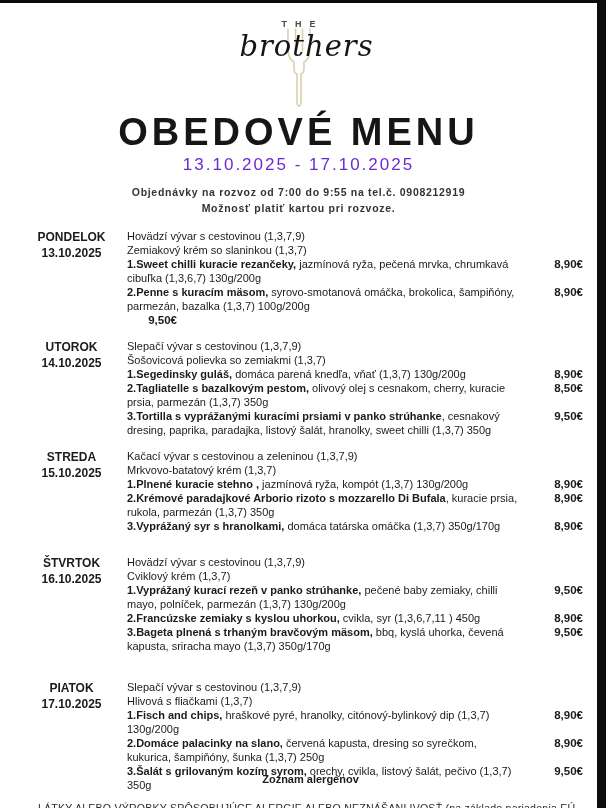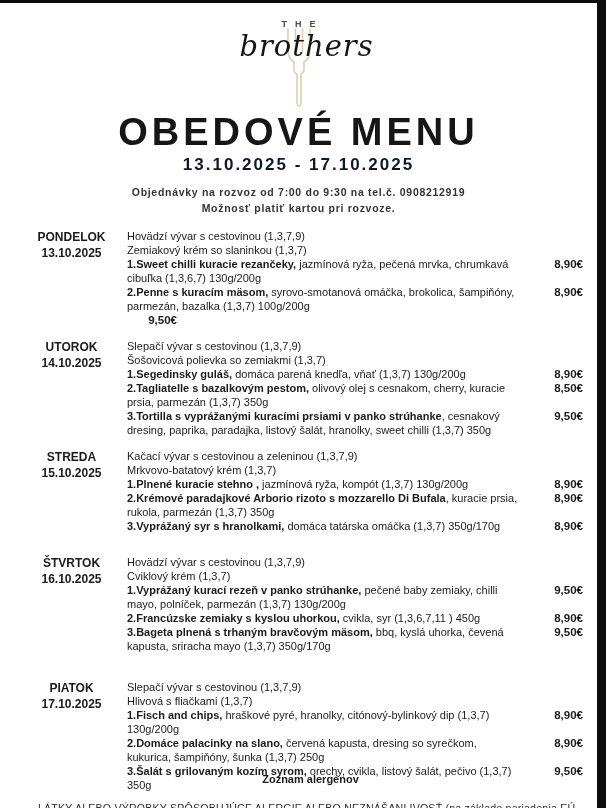--- a/index.html
+++ b/index.html
@@ -29,21 +29,21 @@
   .logo-script{
     position:absolute;top:18px;left:8px;width:100%;
     font-family:"DejaVu Serif", serif;font-style:italic;
     font-size:29px;color:#151515;letter-spacing:1px;
   }
   .title{
     font-size:38px;font-weight:700;letter-spacing:4px;
     color:#161616;line-height:1.02;margin-top:2px;
   }
   .date-range{
-    font-size:17px;font-weight:700;letter-spacing:2px;color:#0f172a;margin-top:3px;
+    font-size:17px;font-weight:400;letter-spacing:2px;color:#6d28d9;margin-top:3px;
   }
   .info{margin-top:9px;font-size:10.5px;font-weight:700;letter-spacing:.7px;color:#333;line-height:1.55;}
 
   
   .menu{margin:13px 14px 0 28px;}
   .day{
     display:grid;grid-template-columns:87px 1fr;gap:12px;
     margin-bottom:12px;
   }
   .day:nth-child(3){margin-bottom:10px;}
@@ -78,21 +78,21 @@
           <path d="M24 2 V22 Q24 32 30 35 L30 42 Q30 46 33 47 L33 74 Q33 79 35 79 Q37 79 37 74 L37 47 Q40 46 40 42 L40 35 Q46 32 46 22 V2"></path>
           <line x1="31.5" y1="2" x2="31.5" y2="24"></line>
           <line x1="38.5" y1="2" x2="38.5" y2="24"></line>
         </g>
       </svg>
       <div class="logo-script">brothers</div>
     </div>
     <div class="title">OBEDOVÉ MENU</div>
     <div class="date-range">13.10.2025 - 17.10.2025</div>
     <div class="info">
-      <div>Objednávky na rozvoz od 7:00 do 9:30 na tel.č. 0908212919</div>
+      <div>Objednávky na rozvoz od 7:00 do 9:55 na tel.č. 0908212919</div>
       <div>Možnosť platiť kartou pri rozvoze.</div>
     </div>
   </div>
 
   <div class="menu">
       <div class="day">
     <div class="day-label">
       <div>PONDELOK</div>
       <div>13.10.2025</div>
     </div>

